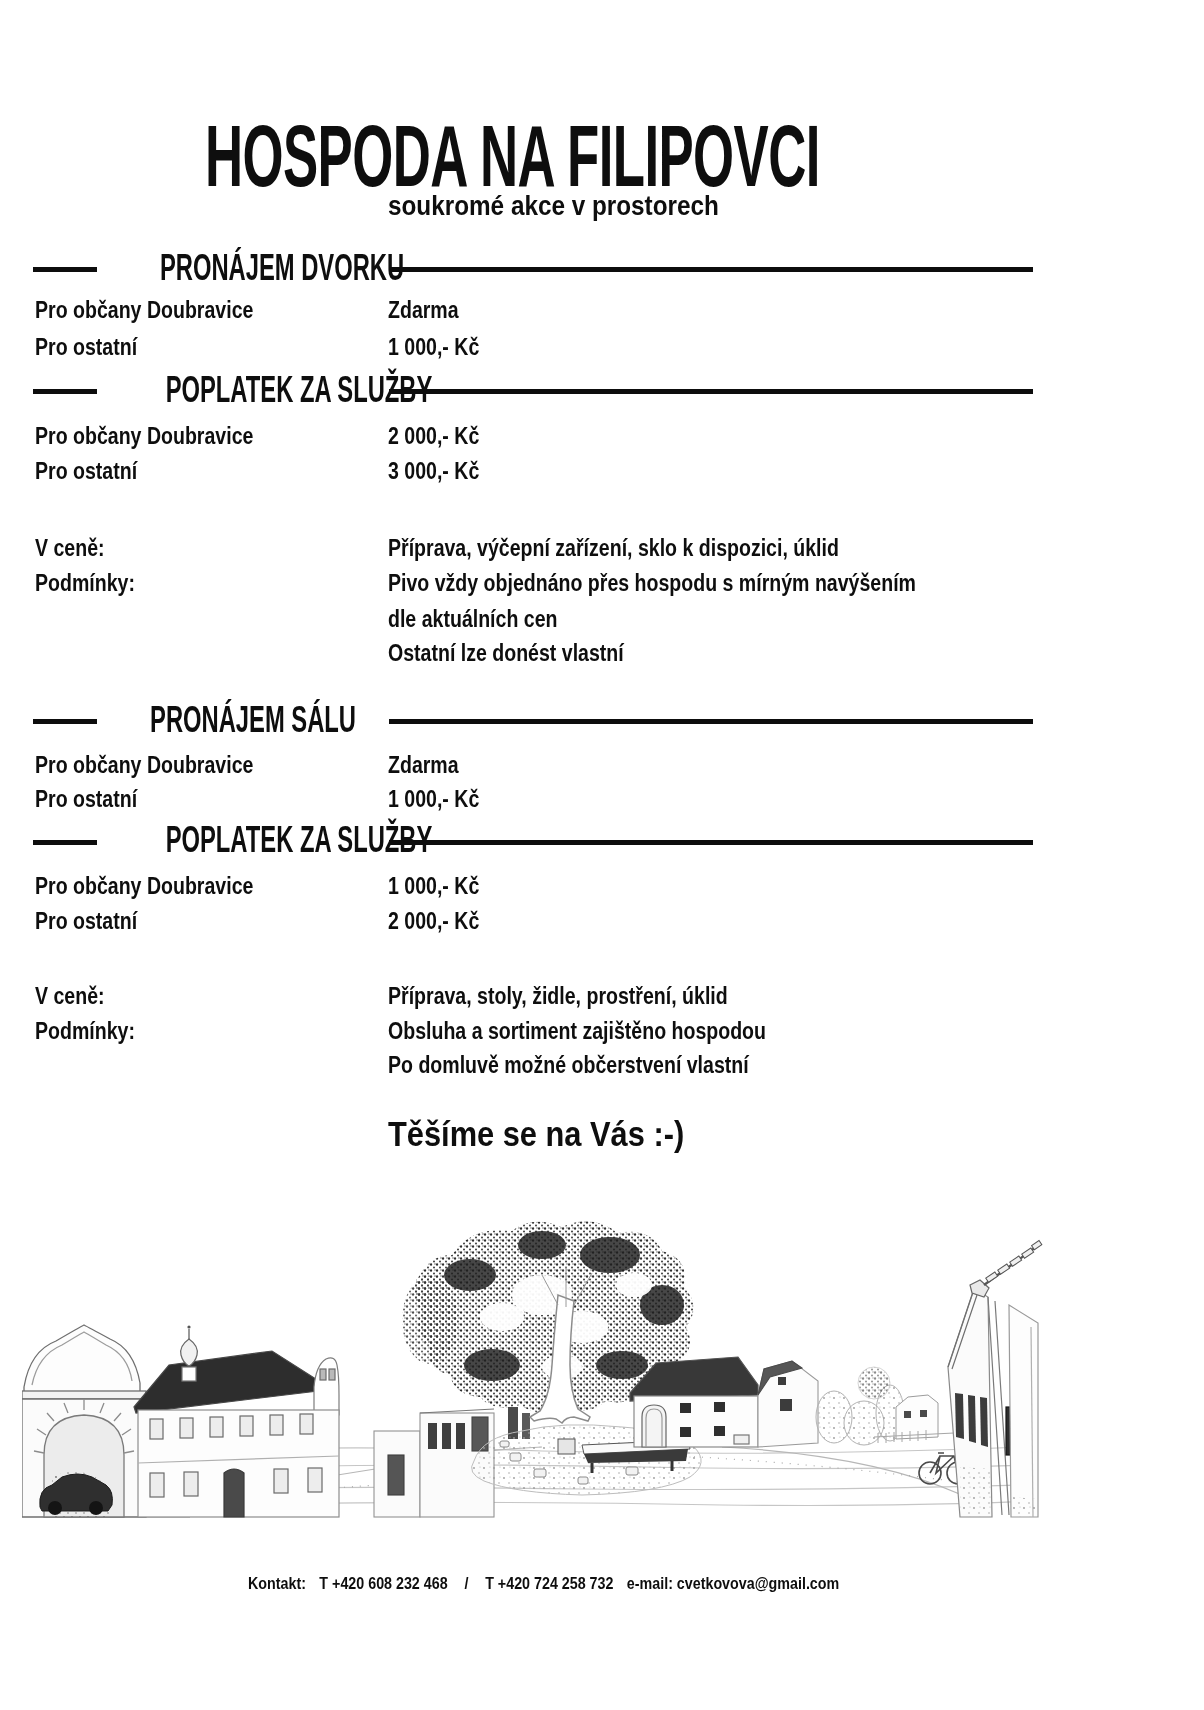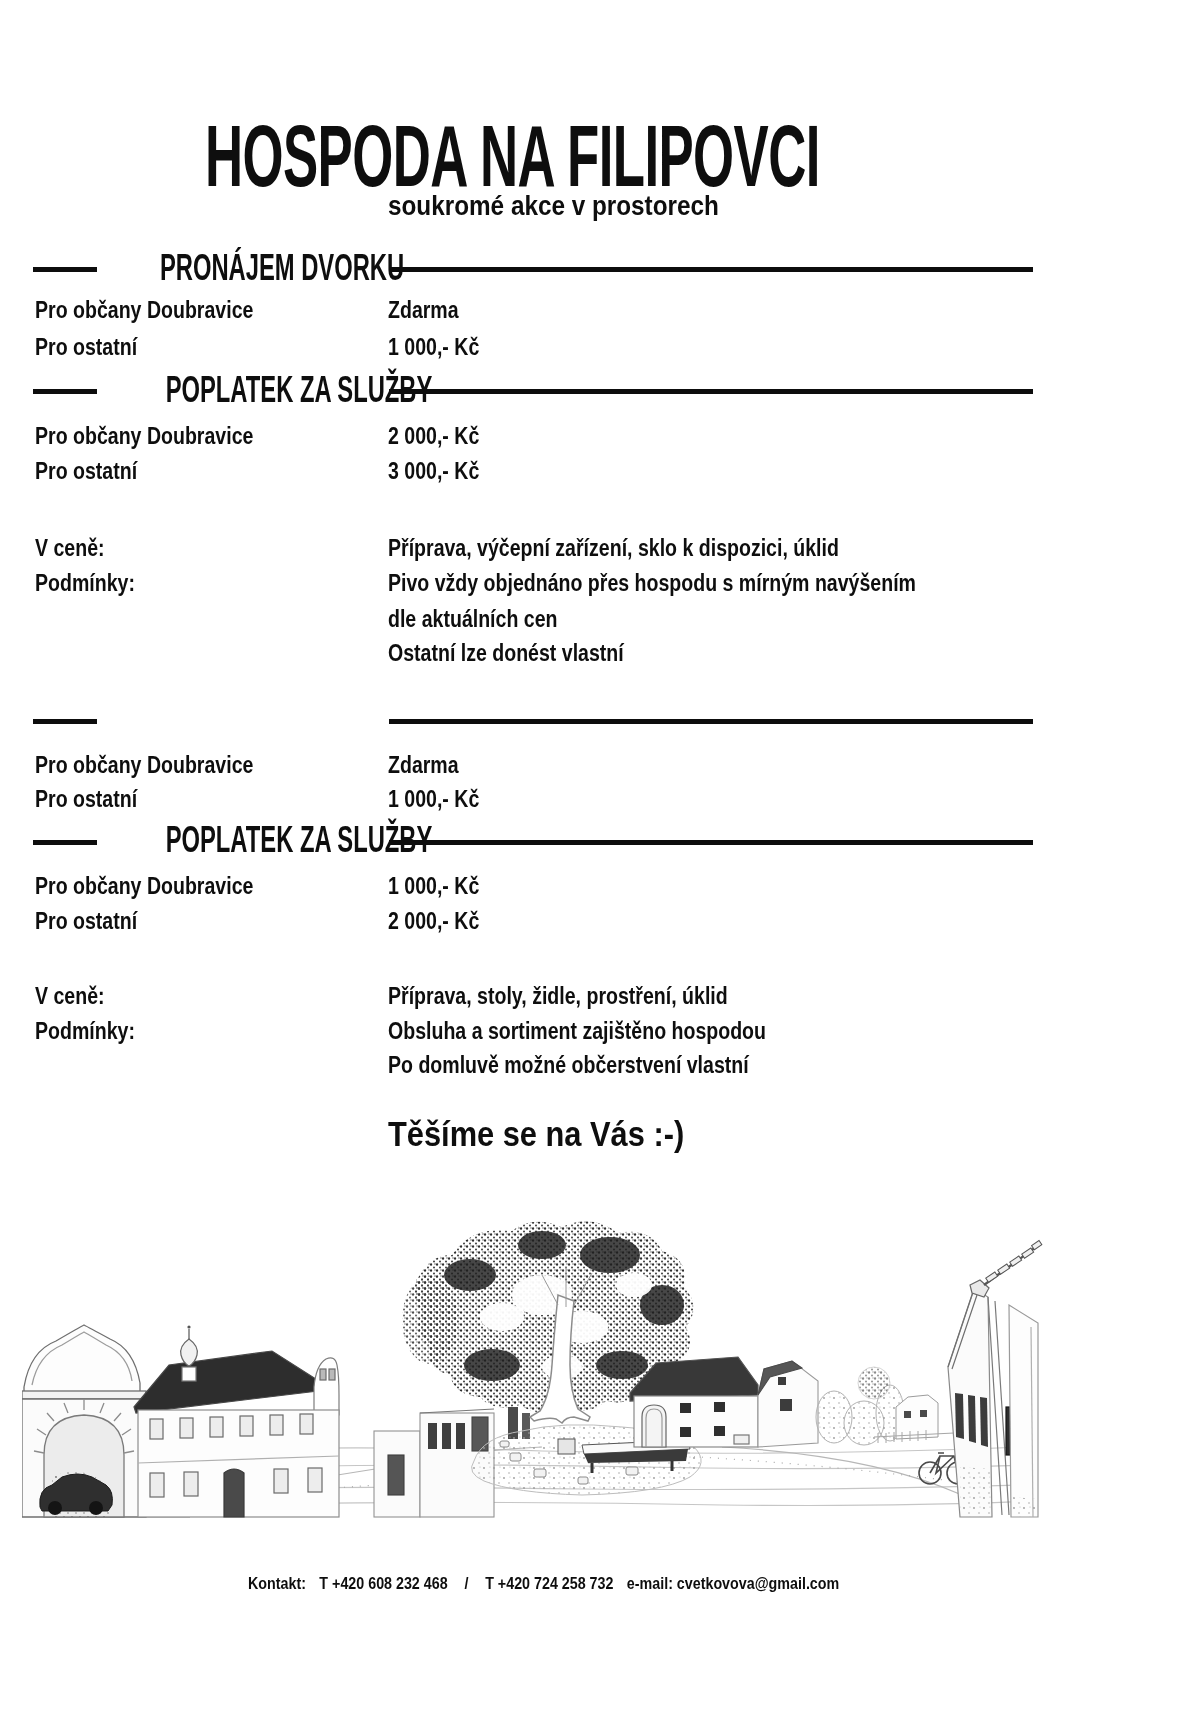--- a/index.html
+++ b/index.html
@@ -45,20 +45,21 @@
   <div class="t b" style="left:35px;  top:459px;">Pro ostatní</div>
   <div class="t b" style="left:388px; top:459px;">3 000,- Kč</div>
   <div class="t b" style="left:35px;  top:536px;">V ceně:</div>
   <div class="t b" style="left:388px; top:536px;">Příprava, výčepní zařízení, sklo k dispozici, úklid</div>
   <div class="t b" style="left:35px;  top:571px;">Podmínky:</div>
   <div class="t b" style="left:388px; top:571px;">Pivo vždy objednáno přes hospodu s mírným navýšením</div>
   <div class="t b" style="left:388px; top:607px;">dle aktuálních cen</div>
   <div class="t b" style="left:388px; top:641px;">Ostatní lze donést vlastní</div>
 
   <div class="dash" style="left:33px; top:719px;"></div>
+  <div class="hbox" style="left:97px; top:702px;"><span class="ch">PRONÁJEM SÁLU</span></div>
   <div class="rule" style="left:389px; top:719px; width:644px;"></div>
   <div class="t b" style="left:35px;  top:753px;">Pro občany Doubravice</div>
   <div class="t b" style="left:388px; top:753px;">Zdarma</div>
   <div class="t b" style="left:35px;  top:787px;">Pro ostatní</div>
   <div class="t b" style="left:388px; top:787px;">1 000,- Kč</div>
 
   <div class="dash" style="left:33px; top:840px;"></div>
   <div class="hbox" style="left:97px; top:822px;"><span class="ch">POPLATEK ZA SLUŽBY</span></div>
   <div class="rule" style="left:389px; top:840px; width:644px;"></div>
   <div class="t b" style="left:35px;  top:874px;">Pro občany Doubravice</div>

